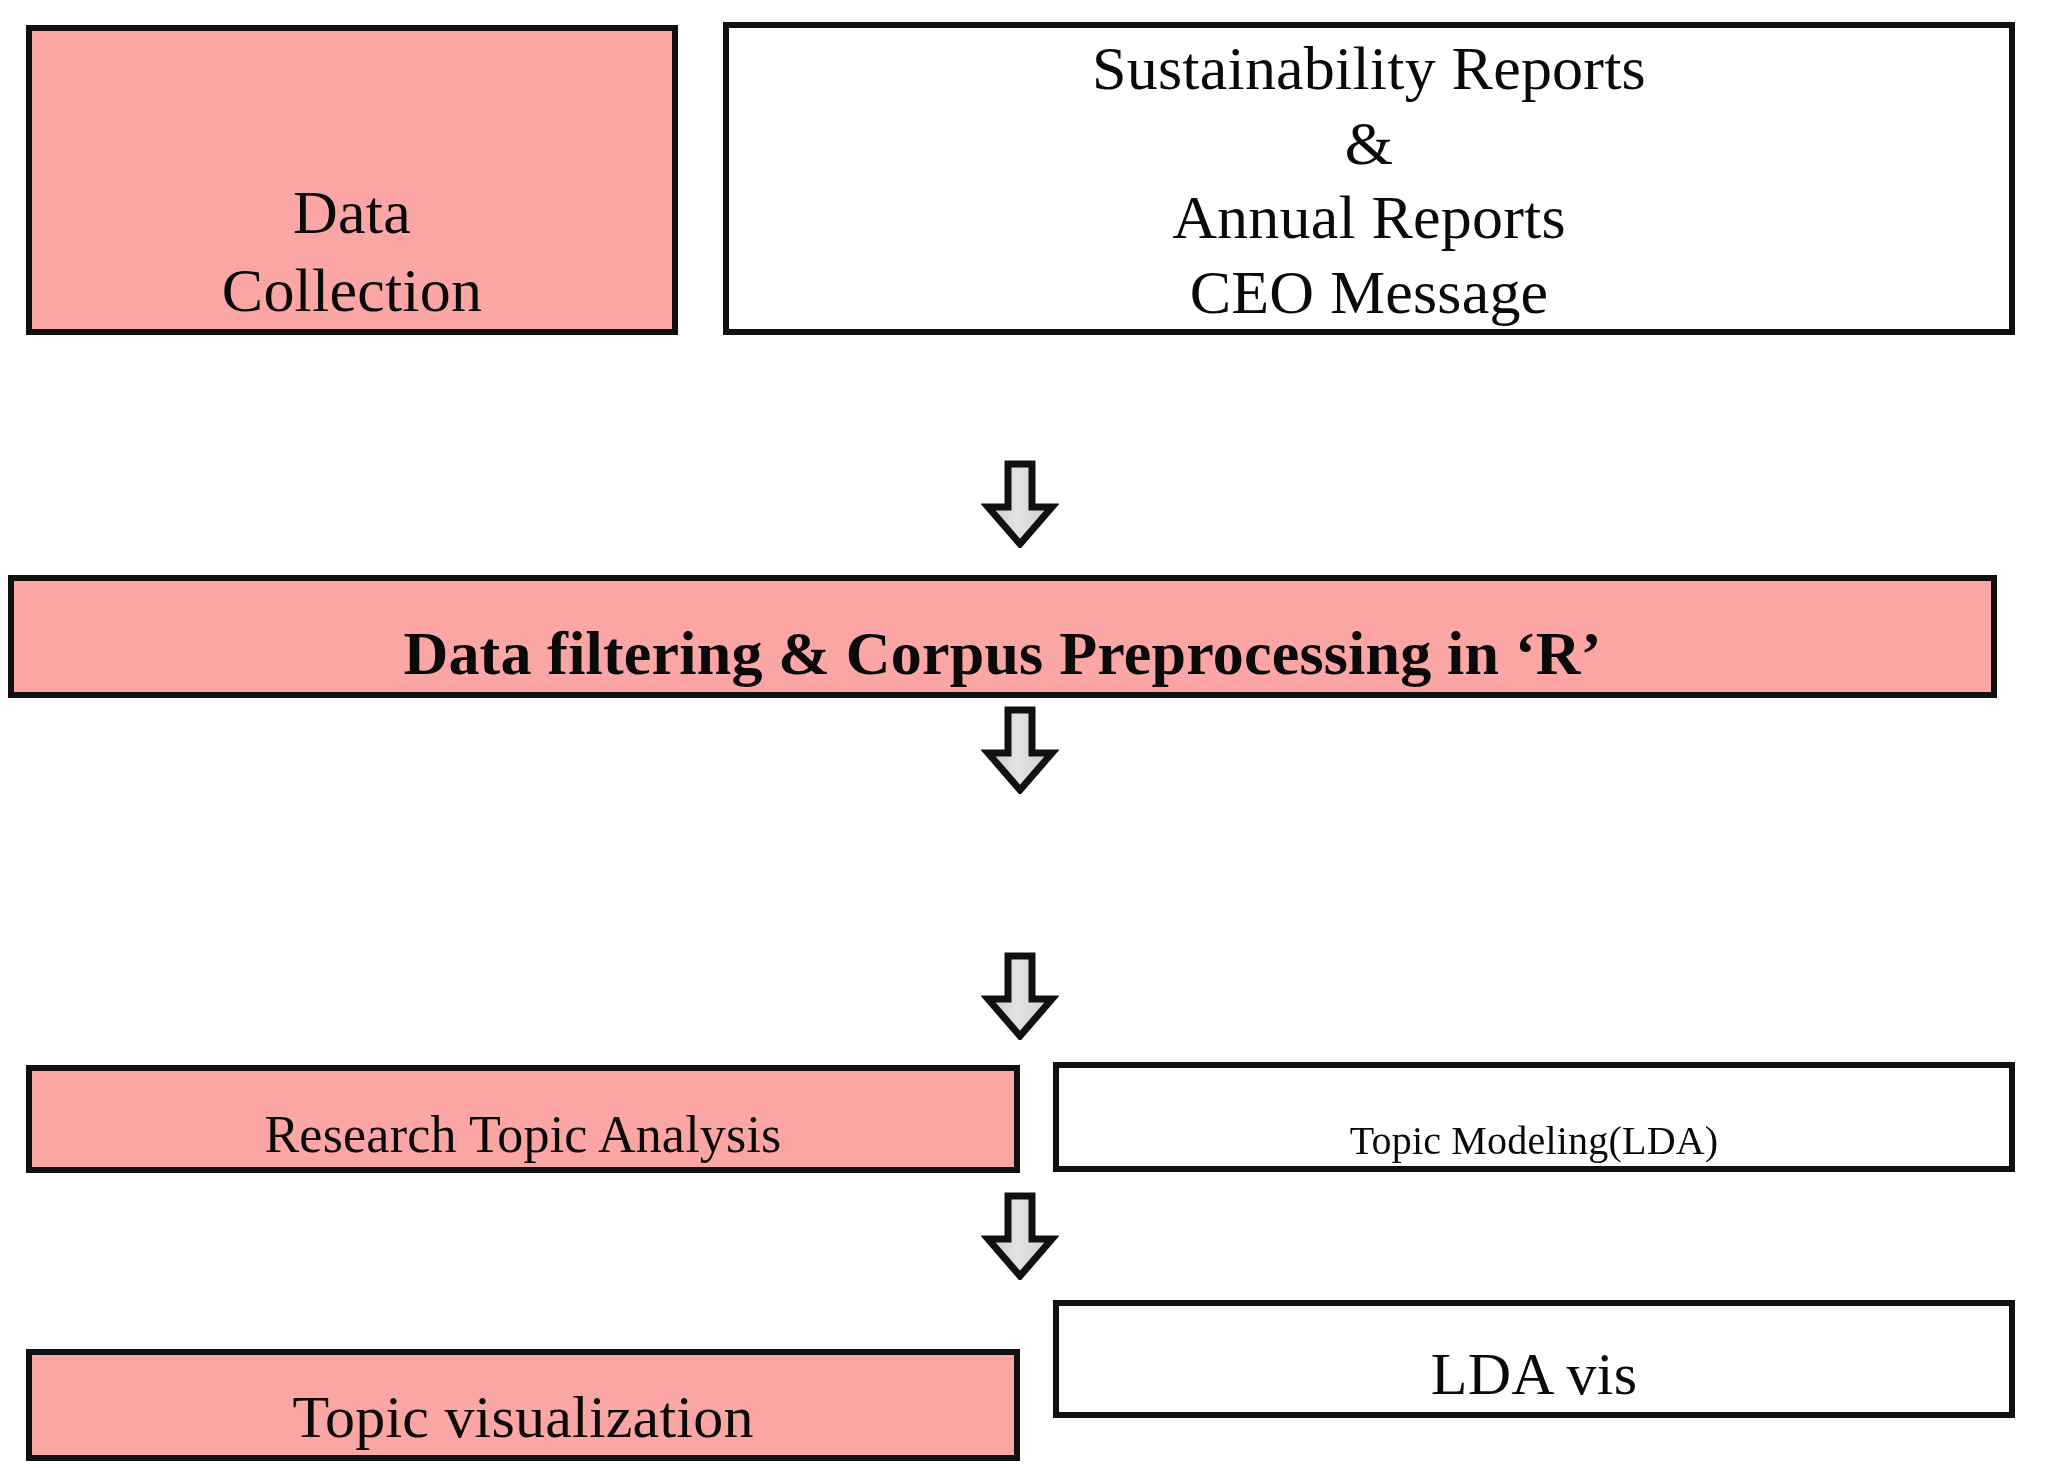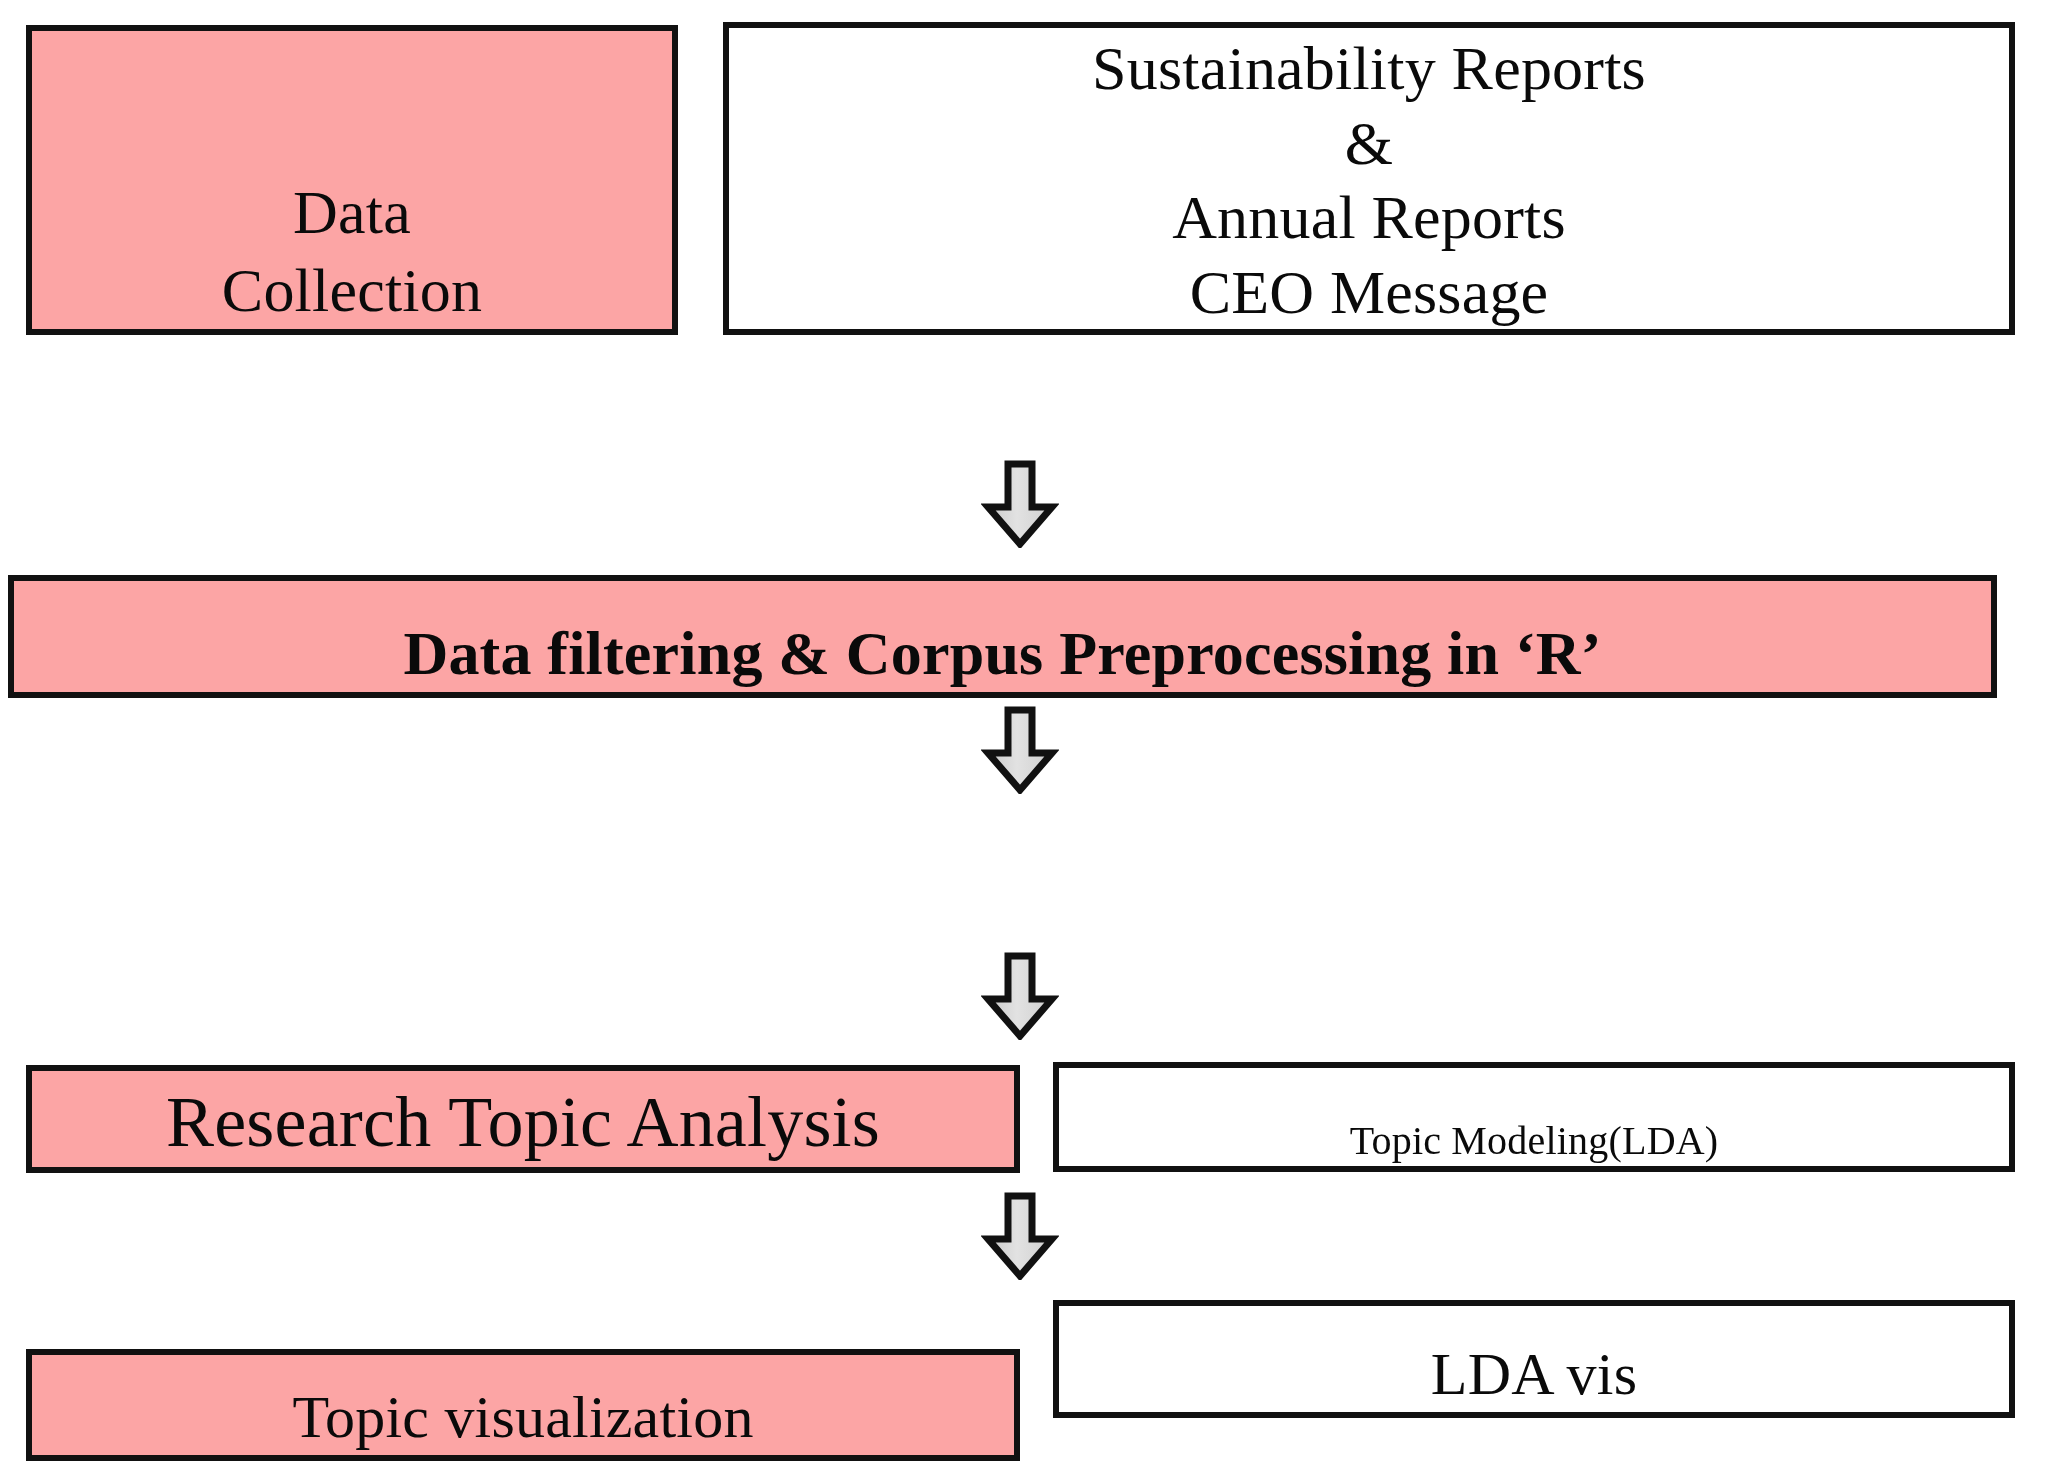--- a/index.html
+++ b/index.html
@@ -58,21 +58,21 @@
 
   
   #box-keyword-extraction {
     left: 26px;  top: 820px; width: 1989px; height: 112px;
     font-size: 62px;
   }
 
   
   #box-research-topic-analysis {
     left: 26px;  top: 1065px; width: 994px;  height: 108px;
-    font-size: 72px;
+    font-size: 52px;
   }
   #box-topic-modeling {
     left: 1053px; top: 1062px; width: 962px;  height: 110px;
     font-size: 40px;
   }
 
   
   #box-topic-visualization {
     left: 26px;  top: 1303px; width: 994px;  height: 112px;
     font-size: 60px;

